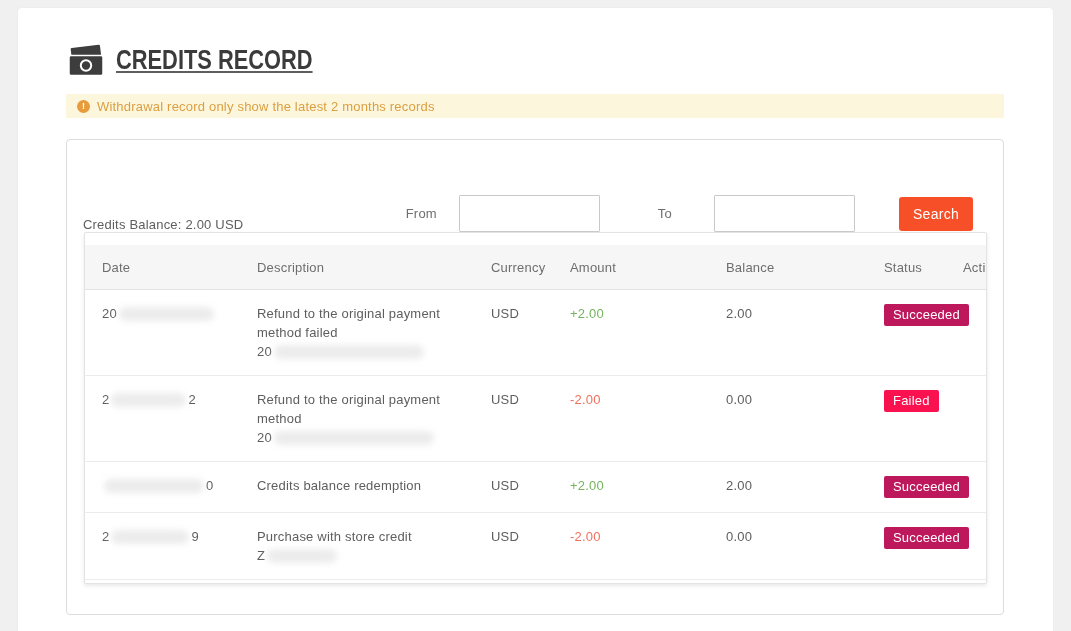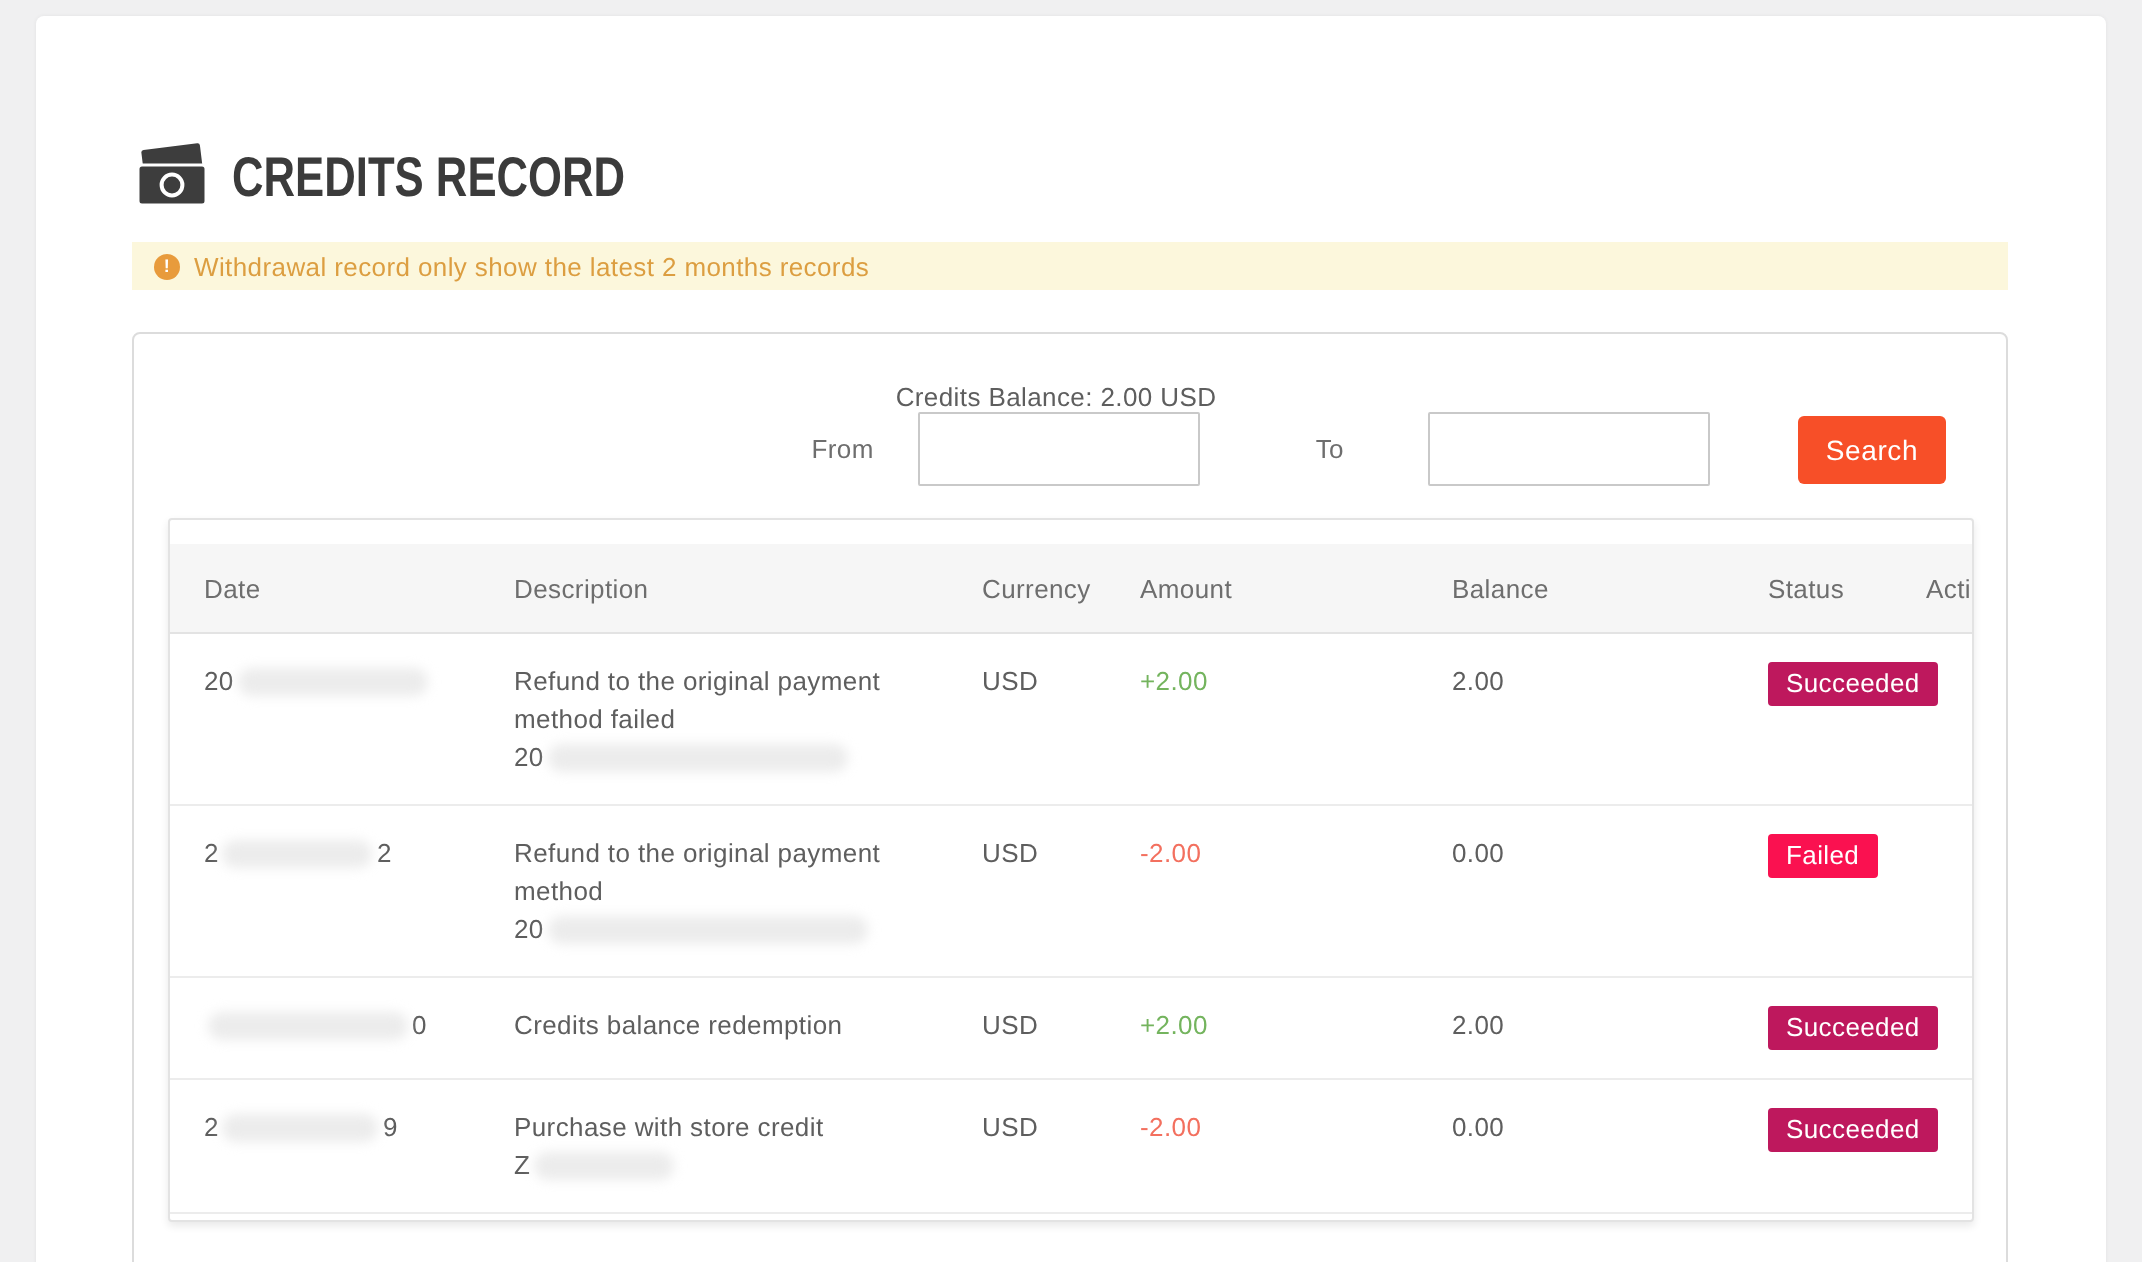--- a/index.html
+++ b/index.html
@@ -5,21 +5,21 @@
   * { margin:0; padding:0; box-sizing:border-box; }
   html,body { width:1071px; height:631px; overflow:hidden; }
   body { background:#f0f0f1; font-family:"Liberation Sans", sans-serif; color:#5e5e5e; }
 
   .page-card {
     position:absolute; left:18px; top:8px; width:1035px; height:660px;
     background:#fff; border-radius:4px 4px 0 0; box-shadow:0 0 2px rgba(0,0,0,.06);
   }
 
   
-  .page-header { display:flex; align-items:center; margin:63px 30px 14px 48px; }
+  .page-header { display:flex; margin:36px 30px 14px 48px;text-decoration:underline; }
   .money-icon { width:40px; height:36px; margin-right:10px; flex:0 0 auto; }
   .page-title {
     font-size:28px; font-weight:bold; color:#3b3b3b; letter-spacing:0px;
     transform:scaleX(.78); transform-origin:left center; white-space:nowrap;
   }
 
   
   .notice {
     margin:0 49px 0 48px; height:24px; background:#fcf7dc; color:#dc9e41;
     font-size:13px; display:flex; align-items:center; padding-left:11px; letter-spacing:.2px;
@@ -28,21 +28,21 @@
     display:inline-flex; align-items:center; justify-content:center;
     width:13px; height:13px; border-radius:50%; background:#e89b3c; color:#fff;
     font-size:9px; font-weight:bold; margin-right:7px; flex:0 0 auto;
   }
 
   
   .panel {
     margin:21px 49px 0 48px; border:1px solid #dcdcdc; border-radius:4px;
     background:#fff; height:476px;
   }
-  .filter-row { display:flex; align-items:center; padding:16px 30px 0 16px; height:92px;flex-direction:column; }
+  .filter-row { display:flex; align-items:flex-end; padding:16px 30px 0 16px; height:92px; }
   .balance { font-size:13px; padding-top:8px; color:#5e5e5e; letter-spacing:.2px; }
   .filter-controls { margin-left:auto; display:flex; align-items:center; }
   .filter-label { font-size:13px; color:#6e6e6e; letter-spacing:.2px; }
   .date-input {
     width:141px; height:37px; border:1px solid #c9c9c9; border-radius:1px;
     background:#fff; font-size:13px; padding:0 8px; color:#555; outline:none;
   }
   .lbl-from { margin-right:22px; }
   .lbl-to   { margin-left:58px; margin-right:42px; }
   .search-btn {

